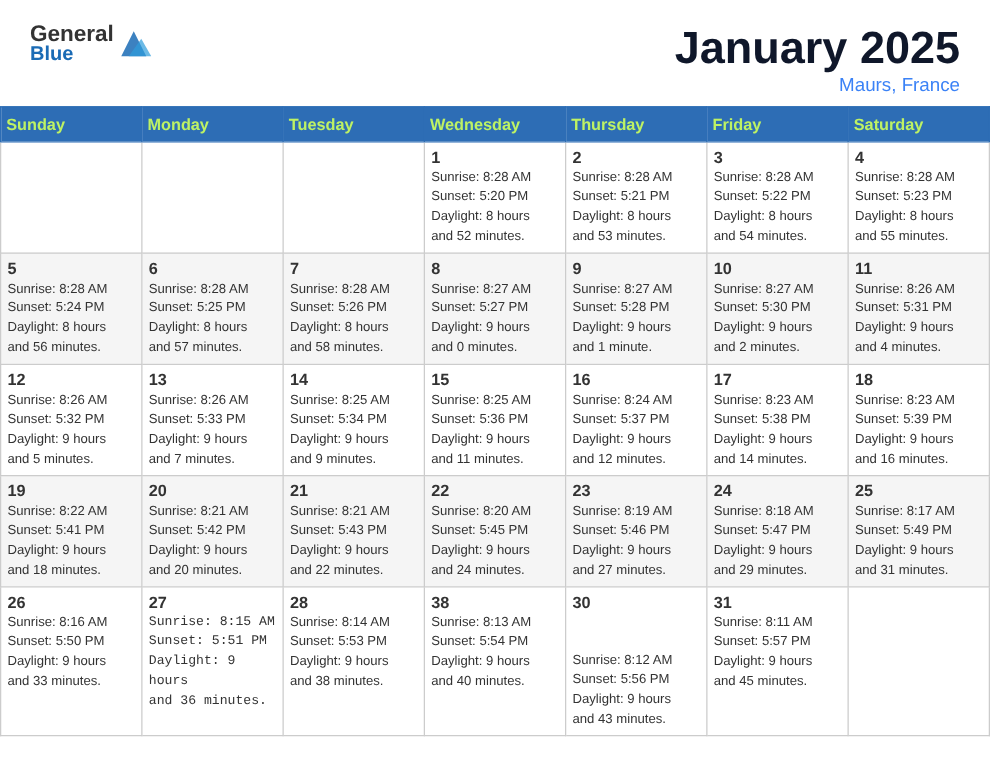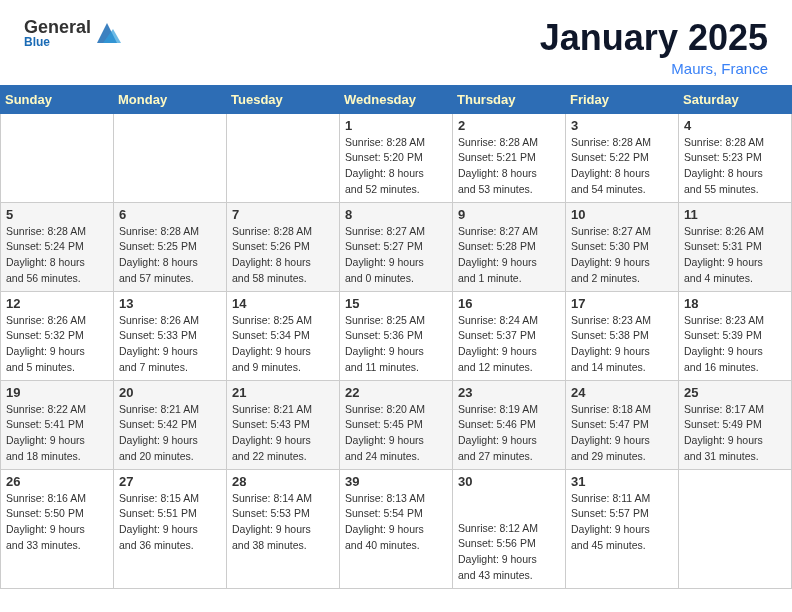--- a/index.html
+++ b/index.html
@@ -24,21 +24,21 @@
       display: flex;
       flex-direction: column;
       line-height: 1;
     }
     .logo-general {
       font-size: 18px;
       font-weight: bold;
       color: #333;
     }
     .logo-blue {
-      font-size: 12px;
+      font-size: 16px;
       font-weight: bold;
       color: #1a6bb5;
     }
     .logo-icon {
       width: 28px;
       height: 28px;
       margin-left: 2px;
     }
     .title-block {
       text-align: right;
@@ -54,21 +54,21 @@
       color: #3b82f6;
       margin-top: 2px;
     }
     .calendar {
       width: 100%;
       border-collapse: collapse;
       margin: 0;
     }
     .calendar th {
       background: #2d6db5;
-      color: #fef9c3;
+      color: #bef264;
       font-size: 13px;
       font-weight: bold;
       padding: 6px 4px;
       text-align: left;
       border: 1px solid #2d6db5;
     }
     .calendar td {
       border: 1px solid #ccc;
       vertical-align: top;
       padding: 4px 5px;
@@ -318,34 +318,34 @@
       <tr>
         <td>
           <span class="day-num">26</span>
           <div class="day-info" style="white-space: pre-line;">Sunrise: 8:16 AM
 Sunset: 5:50 PM
 Daylight: 9 hours
 and 33 minutes.</div>
         </td>
         <td>
           <span class="day-num">27</span>
-          <div class="day-info" style="white-space: pre-line;">Sunrise: 8:15 AM
+          <div class="day-info" style="white-space: pre-line; font-family: Liberation Mono, monospace;">Sunrise: 8:15 AM
 Sunset: 5:51 PM
 Daylight: 9 hours
 and 36 minutes.</div>
         </td>
         <td>
           <span class="day-num">28</span>
           <div class="day-info" style="white-space: pre-line;">Sunrise: 8:14 AM
 Sunset: 5:53 PM
 Daylight: 9 hours
 and 38 minutes.</div>
         </td>
         <td>
-          <span class="day-num">39</span>
+          <span class="day-num">38</span>
           <div class="day-info" style="white-space: pre-line;">Sunrise: 8:13 AM
 Sunset: 5:54 PM
 Daylight: 9 hours
 and 40 minutes.</div>
         </td>
         <td>
           <span class="day-num">30</span>
           <div class="day-info" style="white-space: pre-line; margin-top: 32px;">Sunrise: 8:12 AM
 Sunset: 5:56 PM
 Daylight: 9 hours

